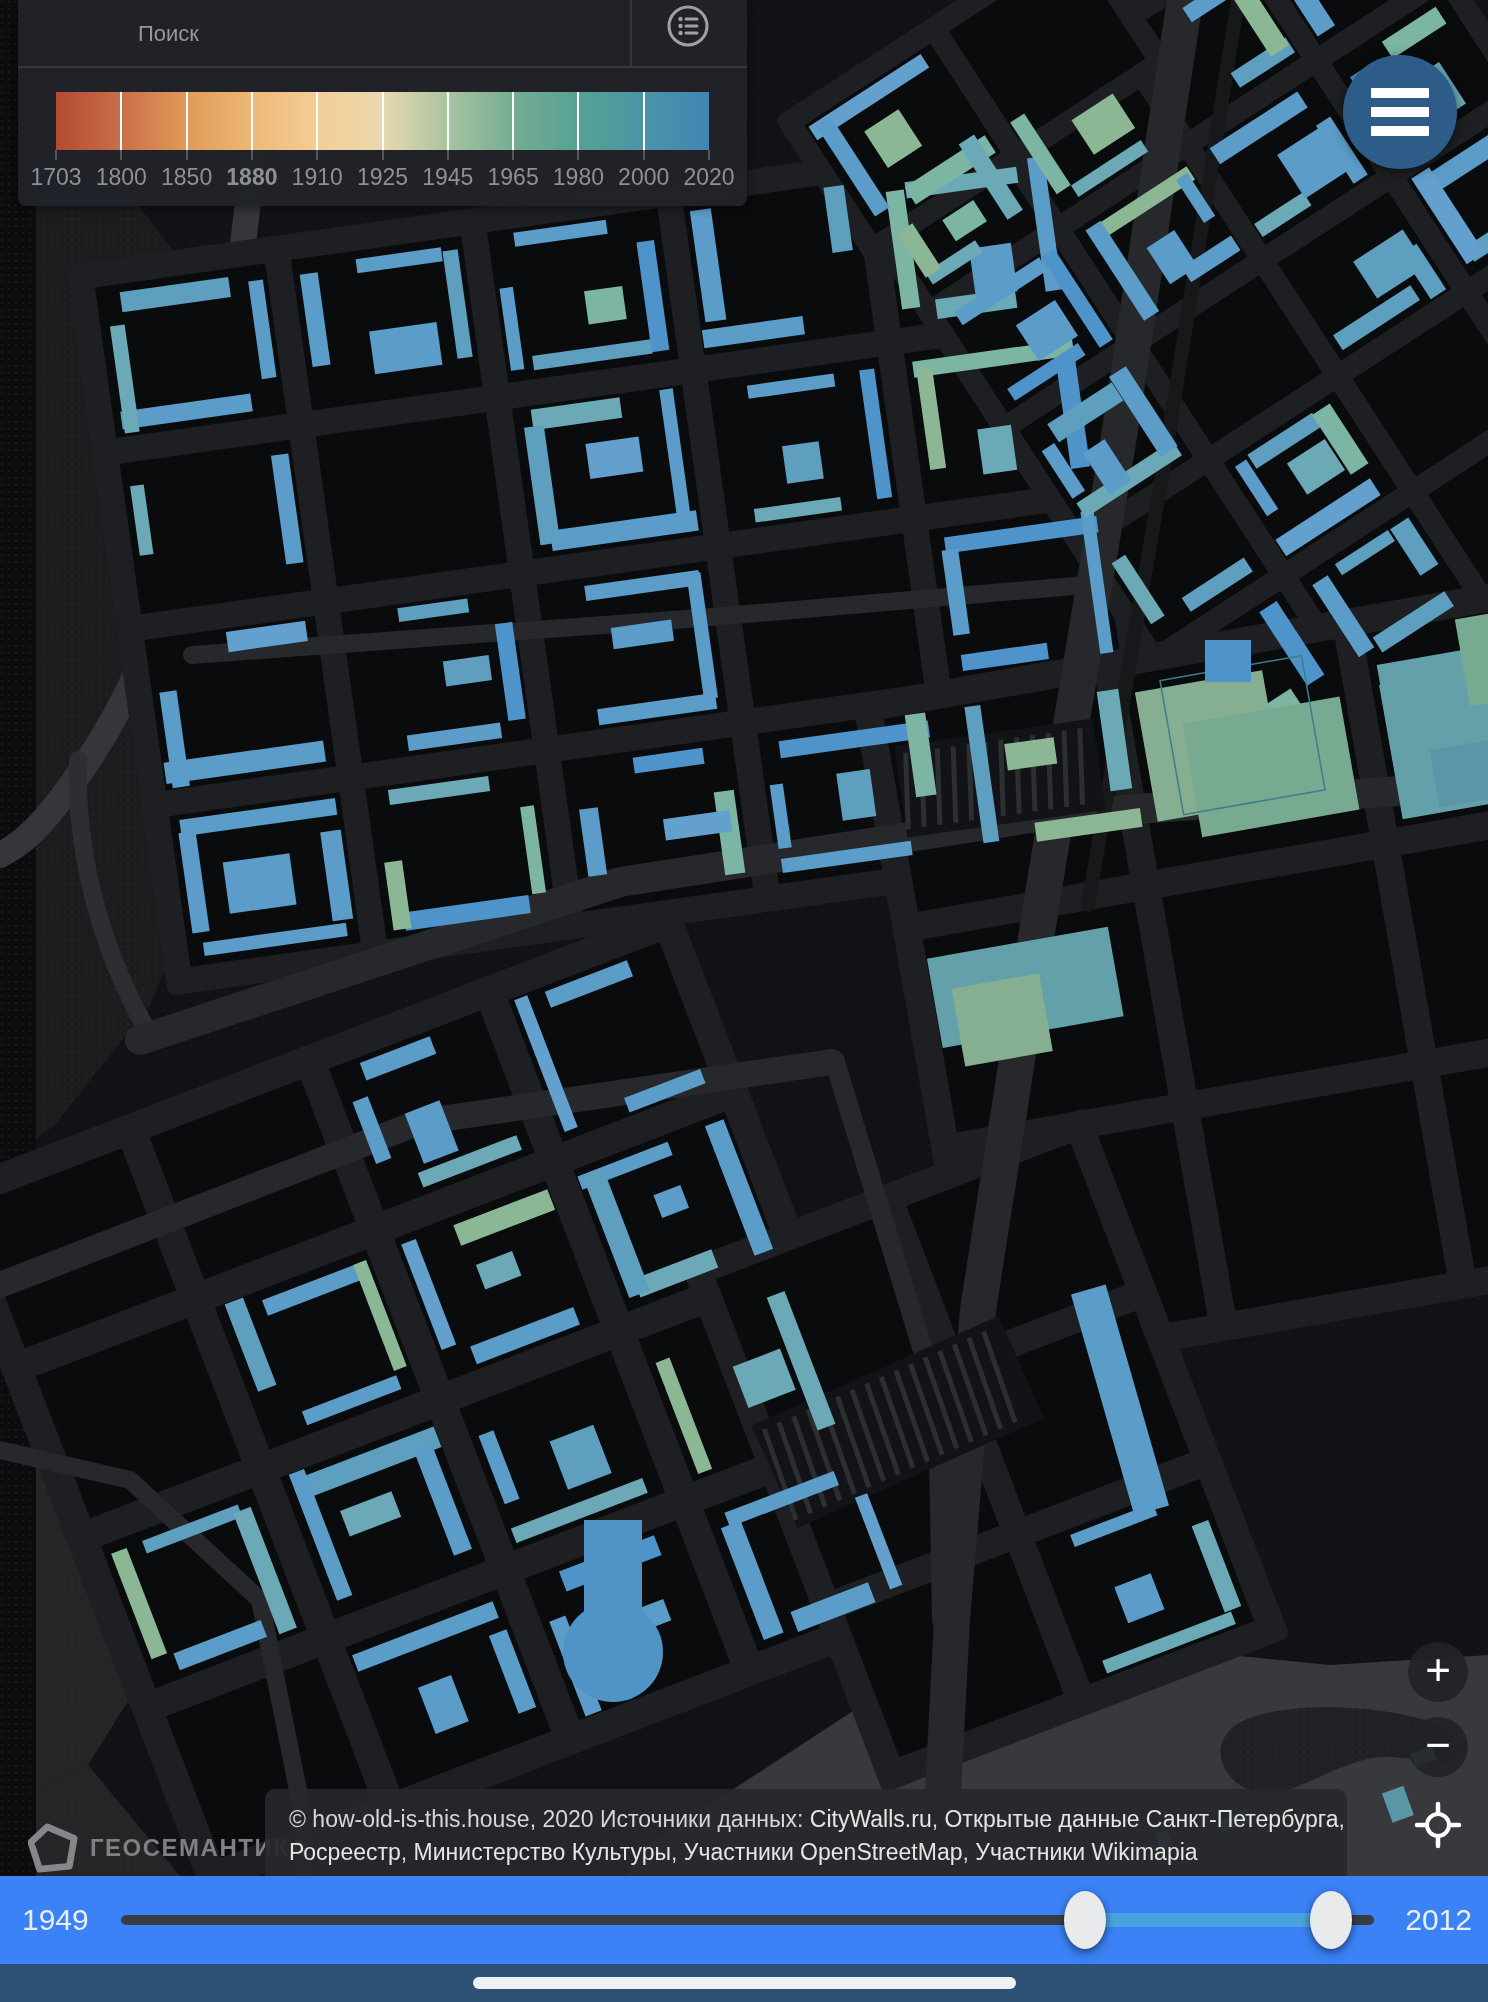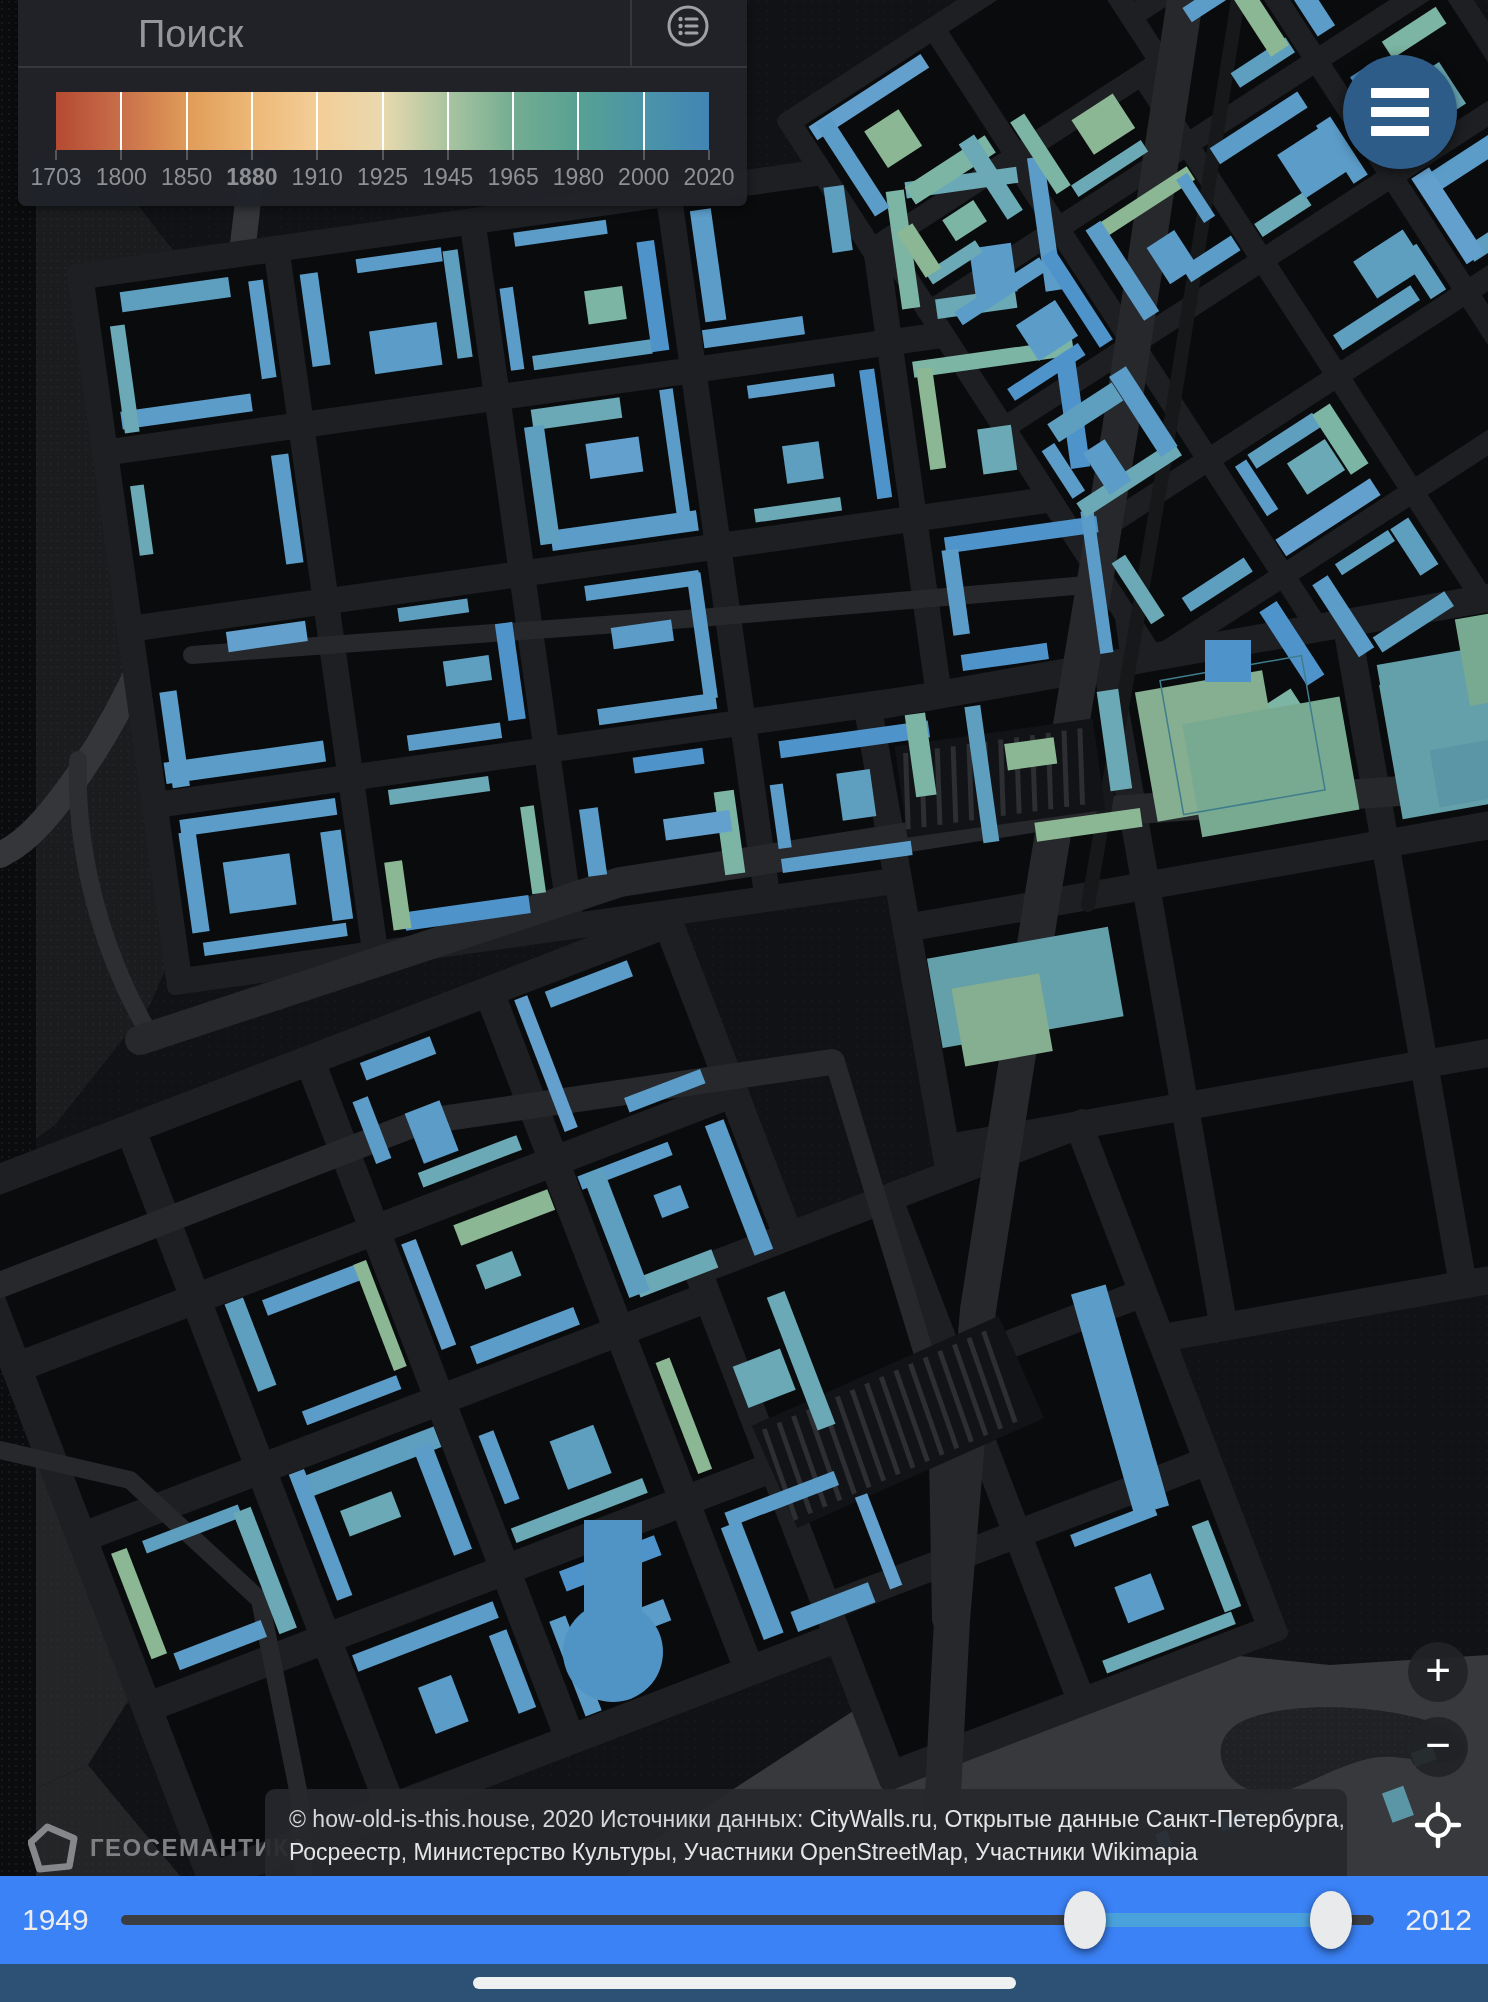--- a/index.html
+++ b/index.html
@@ -5,21 +5,21 @@
   html,body{margin:0;padding:0;background:#000;}
   .app{position:relative;width:1488px;height:2002px;overflow:hidden;
        font-family:"Liberation Sans",sans-serif;background:#111215;}
   #map{position:absolute;inset:0;width:1488px;height:2002px;display:block;}
 
   
   .search-panel{position:absolute;left:18px;top:0;width:729px;height:206px;
     background:rgba(33,35,41,.97);border-radius:0 0 8px 8px;box-shadow:0 2px 10px rgba(0,0,0,.45);}
   .search-row{position:relative;height:66px;border-bottom:2px solid #34373c;}
   .search-input{position:absolute;left:118px;top:0;height:66px;width:470px;background:transparent;
-    border:none;outline:none;font-family:"Liberation Sans",sans-serif;font-size:38px;color:#0ea5e9;}
+    border:none;outline:none;font-family:"Liberation Sans",sans-serif;font-size:22px;color:#0ea5e9;}
   .search-input::placeholder{color:#95979b;opacity:1;}
   .vsep{position:absolute;left:612px;top:0;width:2px;height:66px;background:#34373c;}
   .list-btn{position:absolute;left:646px;top:2px;width:48px;height:48px;background:transparent;
     border:none;padding:0;cursor:pointer;}
   .legend{padding:24px 20px 0 38px;}
   .legend-inner{position:relative;width:653px;}
   .legend-bar{position:relative;height:58px;width:100%;}
   .lt{position:absolute;top:0;width:2px;height:100%;background:#fff;transform:translateX(-1px);}
   .legend-ticks{position:relative;height:10px;width:100%;}
   .gt{position:absolute;top:0;width:2px;height:10px;background:#55575b;transform:translateX(-1px);}

